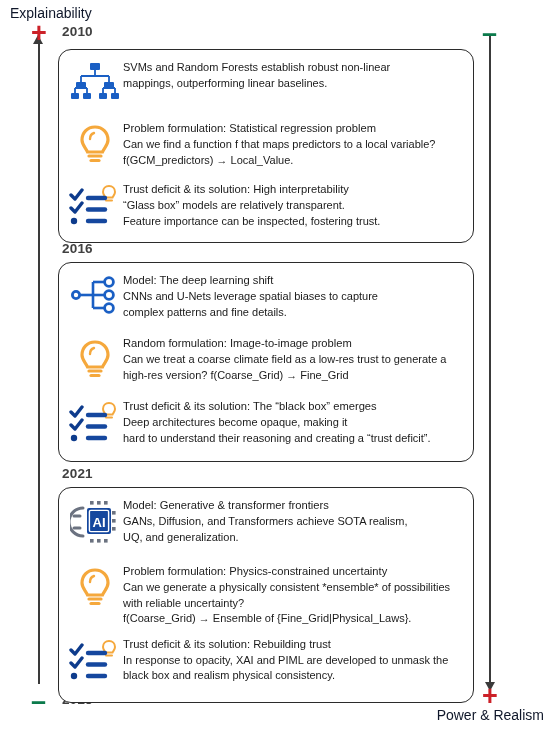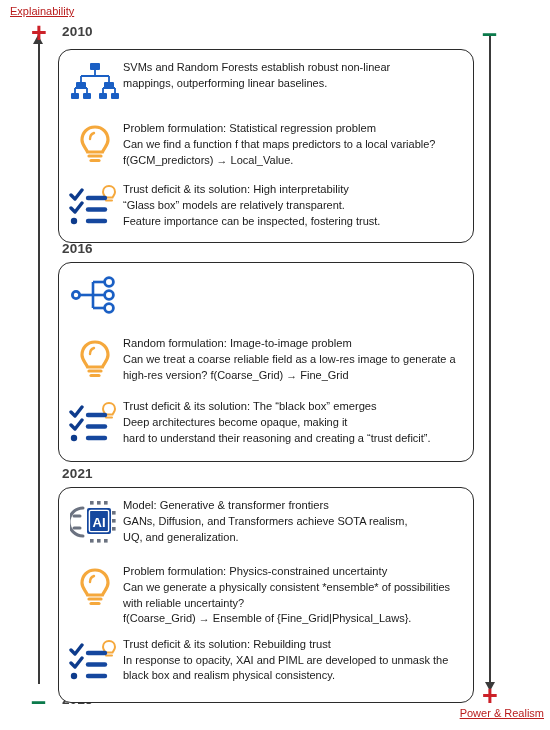--- a/index.html
+++ b/index.html
@@ -12,24 +12,23 @@
     height: 730px;
     position: relative;
     font-family: "Liberation Sans", sans-serif;
     color: #1a1a1a;
     overflow: hidden;
   }
 
   
   .axis-label {
     position: absolute;
-    font-size: 11px;
-    color: #b91c1c;
+    font-size: 14px;
+    color: #0f172a;
     white-space: nowrap;
-    text-decoration: underline;
   }
   #explainability-label { left: 10px; top: 5px; }
   #power-label { right: 6px; top: 707px; }
 
   
   .axis-line {
     position: absolute;
     background: #3a3a3a;
     width: 1.6px;
   }
@@ -242,36 +241,41 @@
           <path d="M22 34 L33 34"></path>
         </g>
         <g stroke="#1a5fc4" stroke-width="2.8" fill="#ffffff">
           <circle cx="5" cy="21" r="3.6"></circle>
           <circle cx="38" cy="8" r="4.4"></circle>
           <circle cx="38" cy="21" r="4.4"></circle>
           <circle cx="38" cy="34" r="4.4"></circle>
         </g>
       </svg>
     </div>
+    <div class="entry-text">
+      <div class="entry-title">Model: The deep learning shift</div>
+      <div class="entry-body">CNNs and U-Nets leverage spatial biases to capture
+complex patterns and fine details.</div>
+    </div>
   </div>
 
   <div class="entry">
     <div class="entry-icon">
       <svg width="34" height="44" viewBox="0 0 34 44" aria-hidden="true">
         <g stroke="#f5a83c" stroke-width="3.2" fill="none" stroke-linecap="round">
           <path d="M17 5 C9 5 4 11 4 18 C4 23 8 26 9.5 30 L24.5 30 C26 26 30 23 30 18 C30 11 25 5 17 5 Z"></path>
           <path d="M11 34 L23 34"></path>
           <path d="M13 38.5 L21 38.5"></path>
           <path d="M16 11 C13 12 12 14.5 12 17" stroke-width="2.4"></path>
         </g>
       </svg>
     </div>
     <div class="entry-text">
       <div class="entry-title">Random formulation: Image-to-image problem</div>
-      <div class="entry-body">Can we treat a coarse reliable field as a low-res image to generate a
+      <div class="entry-body">Can we treat a coarse climate field as a low-res trust to generate a
 high-res version? f(Coarse_Grid) → Fine_Grid</div>
     </div>
   </div>
 
   <div class="entry">
     <div class="entry-icon">
       <svg width="52" height="42" viewBox="0 0 52 42" aria-hidden="true">
         <g stroke="#f5a83c" stroke-width="2" fill="none" stroke-linecap="round">
           <path d="M40 3 C36.5 3 34 5.6 34 9 C34 11.4 35.6 12.7 36.4 14.4 L43.6 14.4 C44.4 12.7 46 11.4 46 9 C46 5.6 43.5 3 40 3 Z"></path>
           <path d="M37 17.4 L43 17.4"></path>

